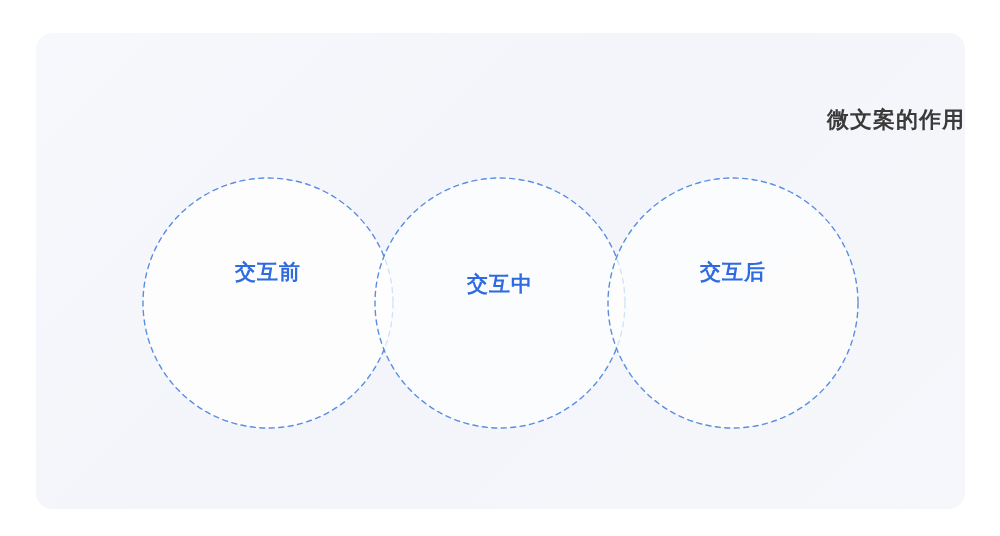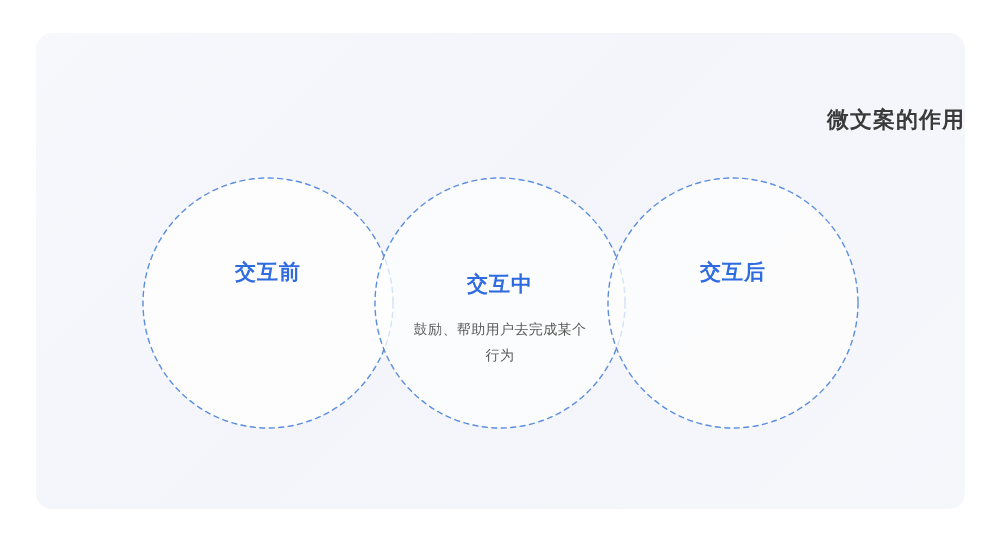--- a/index.html
+++ b/index.html
@@ -104,21 +104,20 @@
         <circle class="venn-circle" cx="464" cy="270" r="125" fill="#fdfdfe" fill-opacity="0.75" stroke="#5b8ee0" stroke-width="1.4" stroke-dasharray="5 4.5" stroke-linecap="round"></circle>
         <circle class="venn-circle" cx="697" cy="270" r="125" fill="#fdfdfe" fill-opacity="0.75" stroke="#5b8ee0" stroke-width="1.4" stroke-dasharray="5 4.5" stroke-linecap="round"></circle>
       </svg>
 
       <div class="circle-label" style="left:232px; top:228px;">
         <div class="circle-heading">交互前</div>
       </div>
 
       <div class="circle-label" style="left:464px; top:240px;">
         <div class="circle-heading">交互中</div>
-        <div class="circle-desc">鼓励、帮助用户去完成某个行为</div>
       </div>
 
       <div class="circle-label" style="left:697px; top:228px;">
         <div class="circle-heading">交互后</div>
       </div>
     </div>
 
   </div>
 </div>
 

